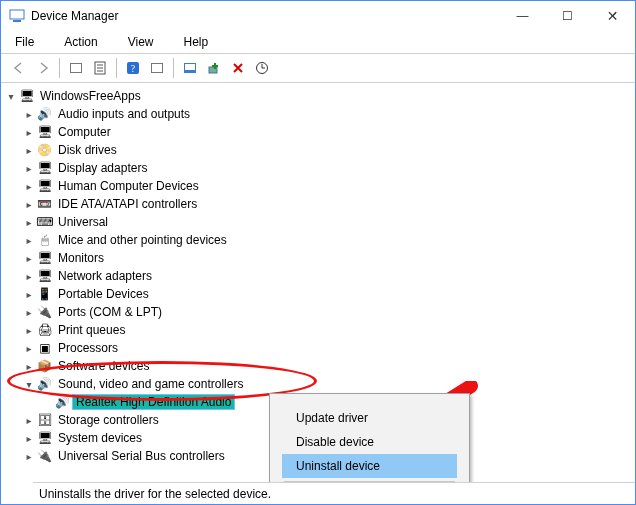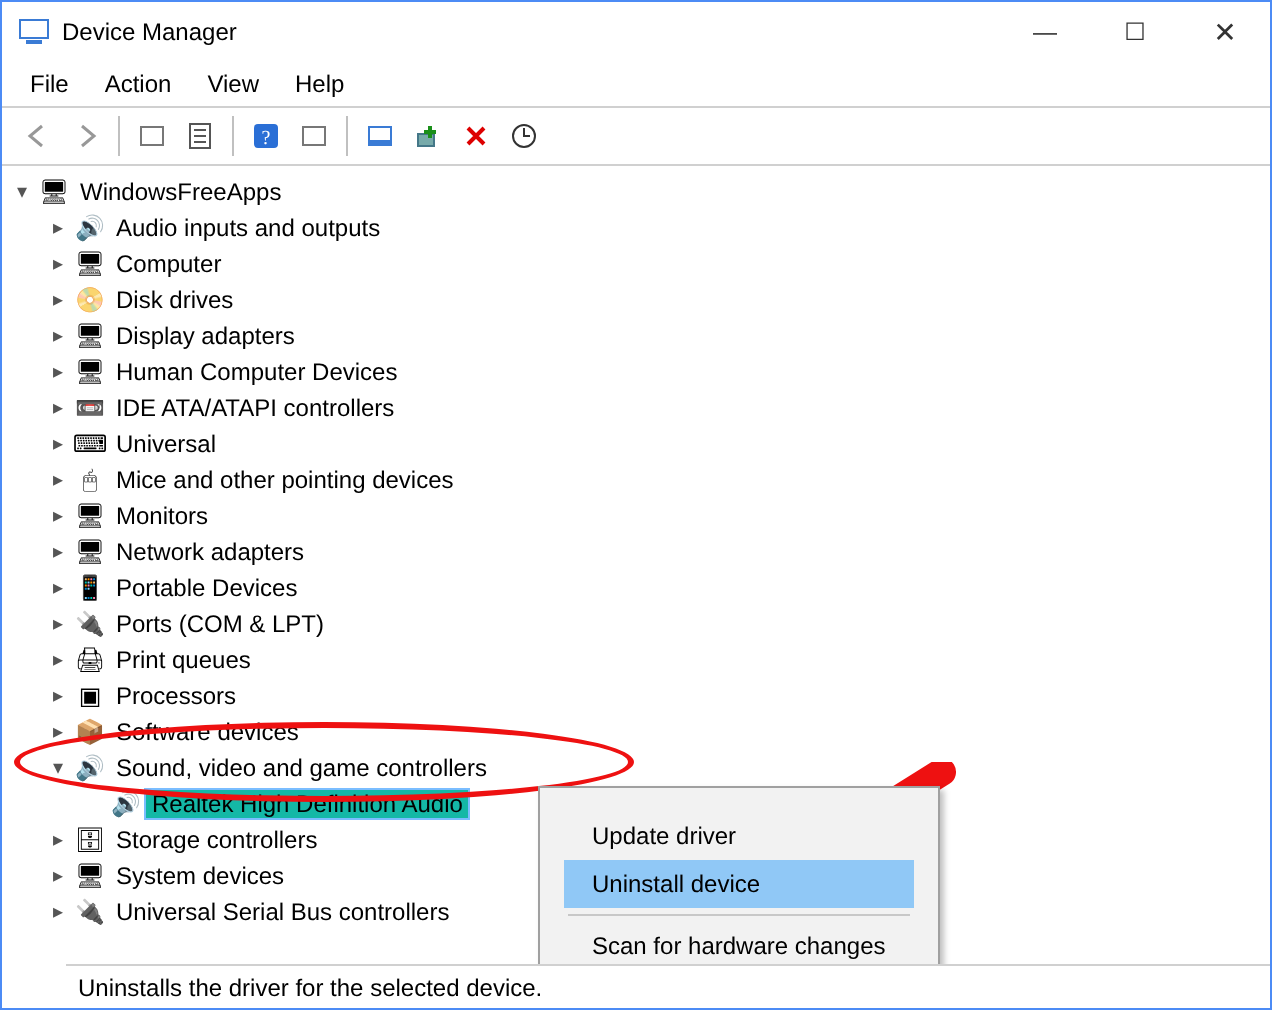--- a/index.html
+++ b/index.html
@@ -6,21 +6,21 @@
   html, body { margin: 0; padding: 0; font-family: "Segoe UI", Tahoma, sans-serif; font-size: 12px; background: #fff; }
   .window { width: 636px; height: 505px; border: 1px solid #4c8bf5; position: relative; display: flex; flex-direction: column; background: #fff; }
   
   .titlebar { height: 30px; display: flex; align-items: center; padding: 0 0 0 8px; }
   .titlebar .icon { width: 16px; height: 16px; margin-right: 6px; display:inline-flex; align-items:center; justify-content:center; }
   .title-text { font-size: 12px; flex: 1; }
   .winbtns { display: flex; height: 100%; }
   .winbtn { width: 45px; display: flex; align-items: center; justify-content: center; font-size: 12px; color:#333; }
   .winbtn.close { font-size: 14px; }
   
-  .menubar { display: flex; gap: 2px; padding: 2px 6px; border-bottom: 1px solid #d0d0d0; font-size: 12px; }
+  .menubar { display: flex; gap: 14px; padding: 2px 6px; border-bottom: 1px solid #d0d0d0; font-size: 12px; }
   .menuitem { padding: 2px 8px; }
   
   .toolbar { display: flex; align-items: center; padding: 3px 6px; border-bottom: 1px solid #d0d0d0; gap: 0; }
   .tbtn { width: 24px; height: 22px; display:inline-flex; align-items:center; justify-content:center; border:1px solid transparent; }
   .tbtn.disabled { opacity: .4; }
   .tsep { width: 1px; height: 20px; background: #c0c0c0; margin: 0 4px; }
   
   .tree-wrap { flex: 1; overflow: auto; padding: 4px 2px 0 2px; position: relative; }
   .tree, .tree ul { list-style: none; margin: 0; padding: 0; }
   .tree ul { padding-left: 18px; }
@@ -280,20 +280,21 @@
               </div>
             </li>
           </ul>
       </li>
     </ul>
 
     <div class="ellipse" style="left:6px; top:278px; width:310px; height:40px;"></div>
 
     <div class="ctxmenu" style="left:268px; top:310px;">
       <div class="ctxitem">Update driver</div>
+      <div class="ctxitem">Disable device</div>
       <div class="ctxitem highlight">Uninstall device</div>
       <div class="ctxsep"></div>
       <div class="ctxitem">Scan for hardware changes</div>
 
     </div>
 
     <svg class="arrow-svg" style="left:370px; top:298px;" width="110" height="70" viewBox="0 0 110 70">
       <defs></defs>
       <path d="M100 5 L20 55" stroke="#e11" stroke-width="14" stroke-linecap="round"></path>
       <polygon points="2,66 40,44 30,70" fill="#e11"></polygon>

